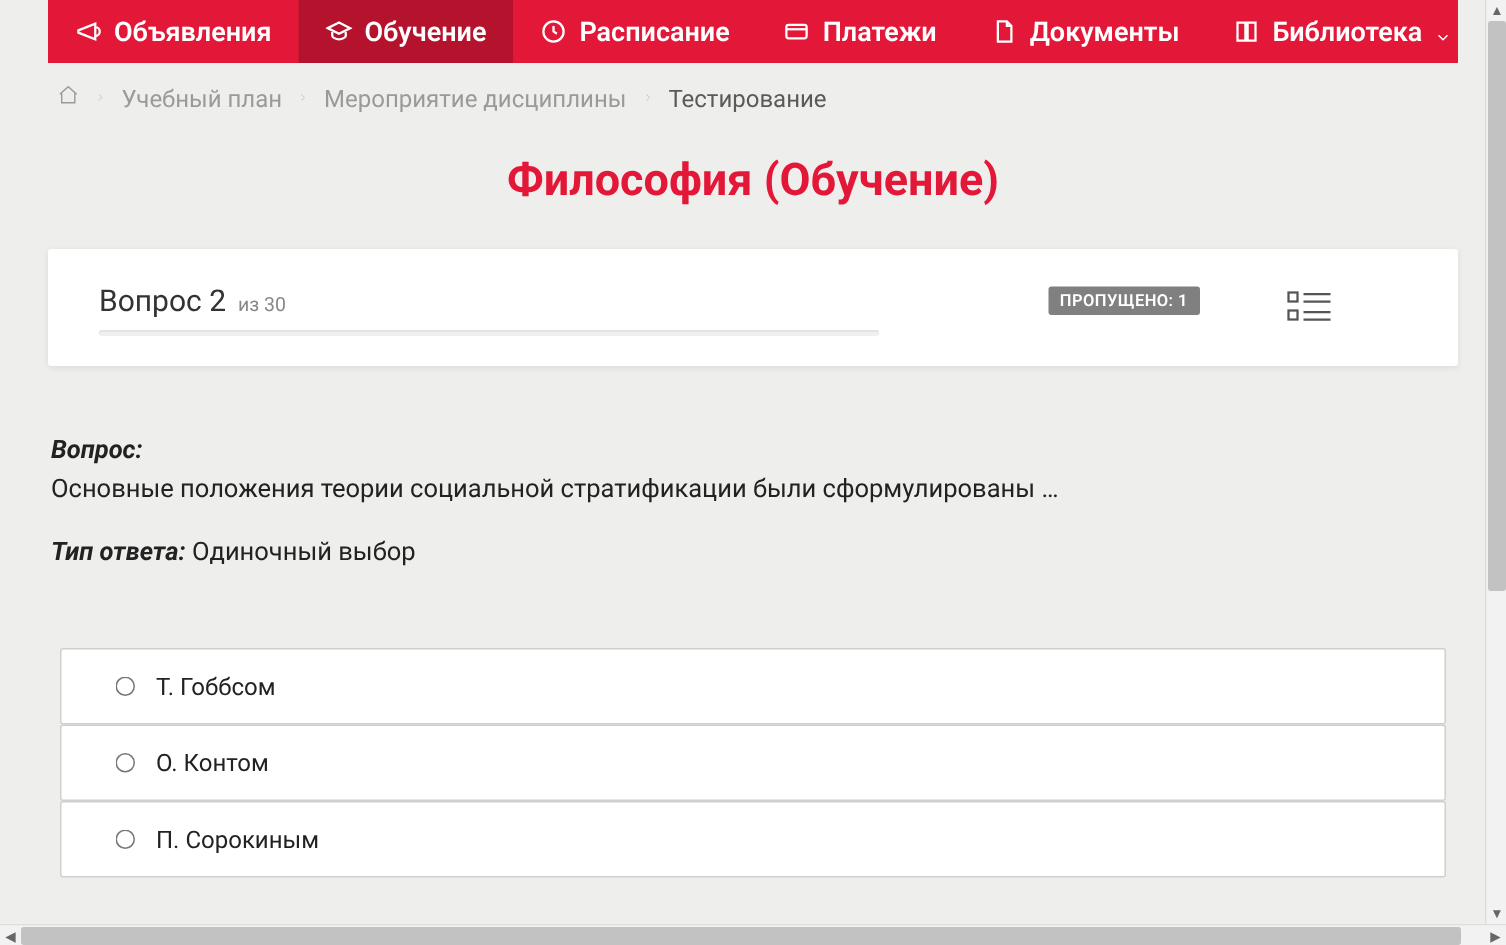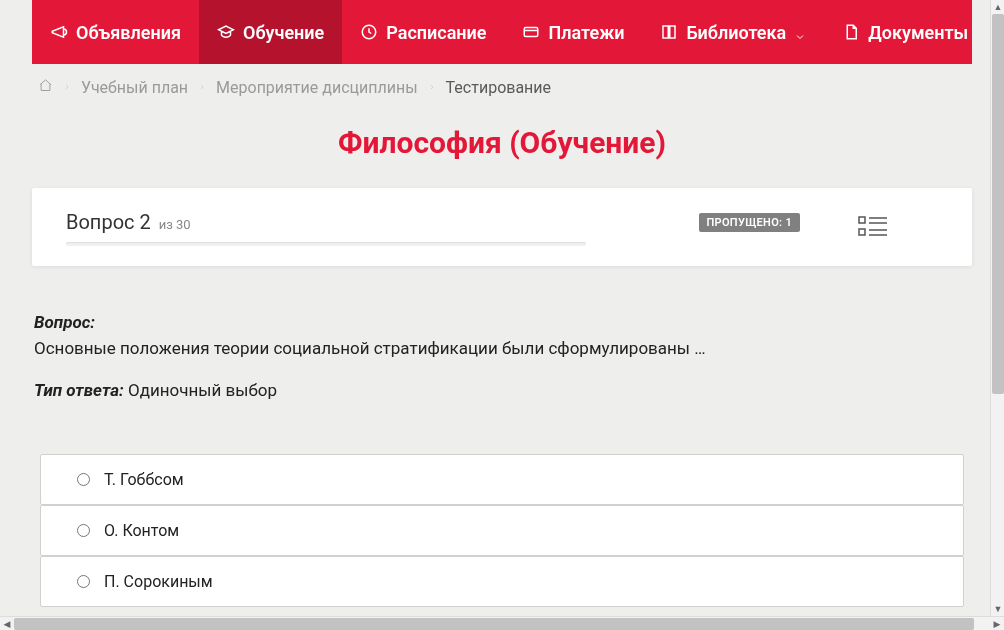--- a/index.html
+++ b/index.html
@@ -16,21 +16,21 @@
       overflow-y: auto;
       overflow-x: hidden;
     }
     .container {
       width: 940px;
       margin: 0 auto;
     }
     
     .navbar {
       background: #e31838;
-      height: 64px;
+      height: 42px;
       display: flex;
       align-items: stretch;
       margin-top: 0;
     }
     .nav-item {
       display: flex;
       align-items: center;
       padding: 0 18px;
       color: #fff;
       font-weight: 600;
@@ -248,37 +248,37 @@
           <svg viewBox="0 0 24 24">
               <rect x="3" y="6" width="18" height="12" rx="2"></rect>
               <path d="M3 10h18"></path>
             </svg>
         </span>
         <span>Платежи</span>
       </div>
       <div class="nav-item">
         <span class="nav-icon">
           <svg viewBox="0 0 24 24">
+              <path d="M7 3h8l4 4v14H7V3z M15 3v4h4"></path>
+            </svg>
+        </span>
+        <span>Документы</span>
+      </div>
+      <div class="nav-item">
+        <span class="nav-icon">
+          <svg viewBox="0 0 24 24">
               <path d="M4 4h7v16H4V4z M13 4h7v16h-7V4z"></path>
             </svg>
         </span>
         <span>Библиотека</span>
         <span class="chev-down">
           <svg viewBox="0 0 24 24">
               <path d="M6 9l6 6 6-6"></path>
             </svg>
         </span>
-      </div>
-      <div class="nav-item">
-        <span class="nav-icon">
-          <svg viewBox="0 0 24 24">
-              <path d="M7 3h8l4 4v14H7V3z M15 3v4h4"></path>
-            </svg>
-        </span>
-        <span>Документы</span>
       </div>
     </div>
 
     <div class="breadcrumb">
       <span class="home-icon">
         <svg viewBox="0 0 24 24">
             <path d="M3 11l9-8 9 8 M5 10v10h14V10"></path>
           </svg>
       </span>
       <span class="sep"><svg viewBox="0 0 24 24">

